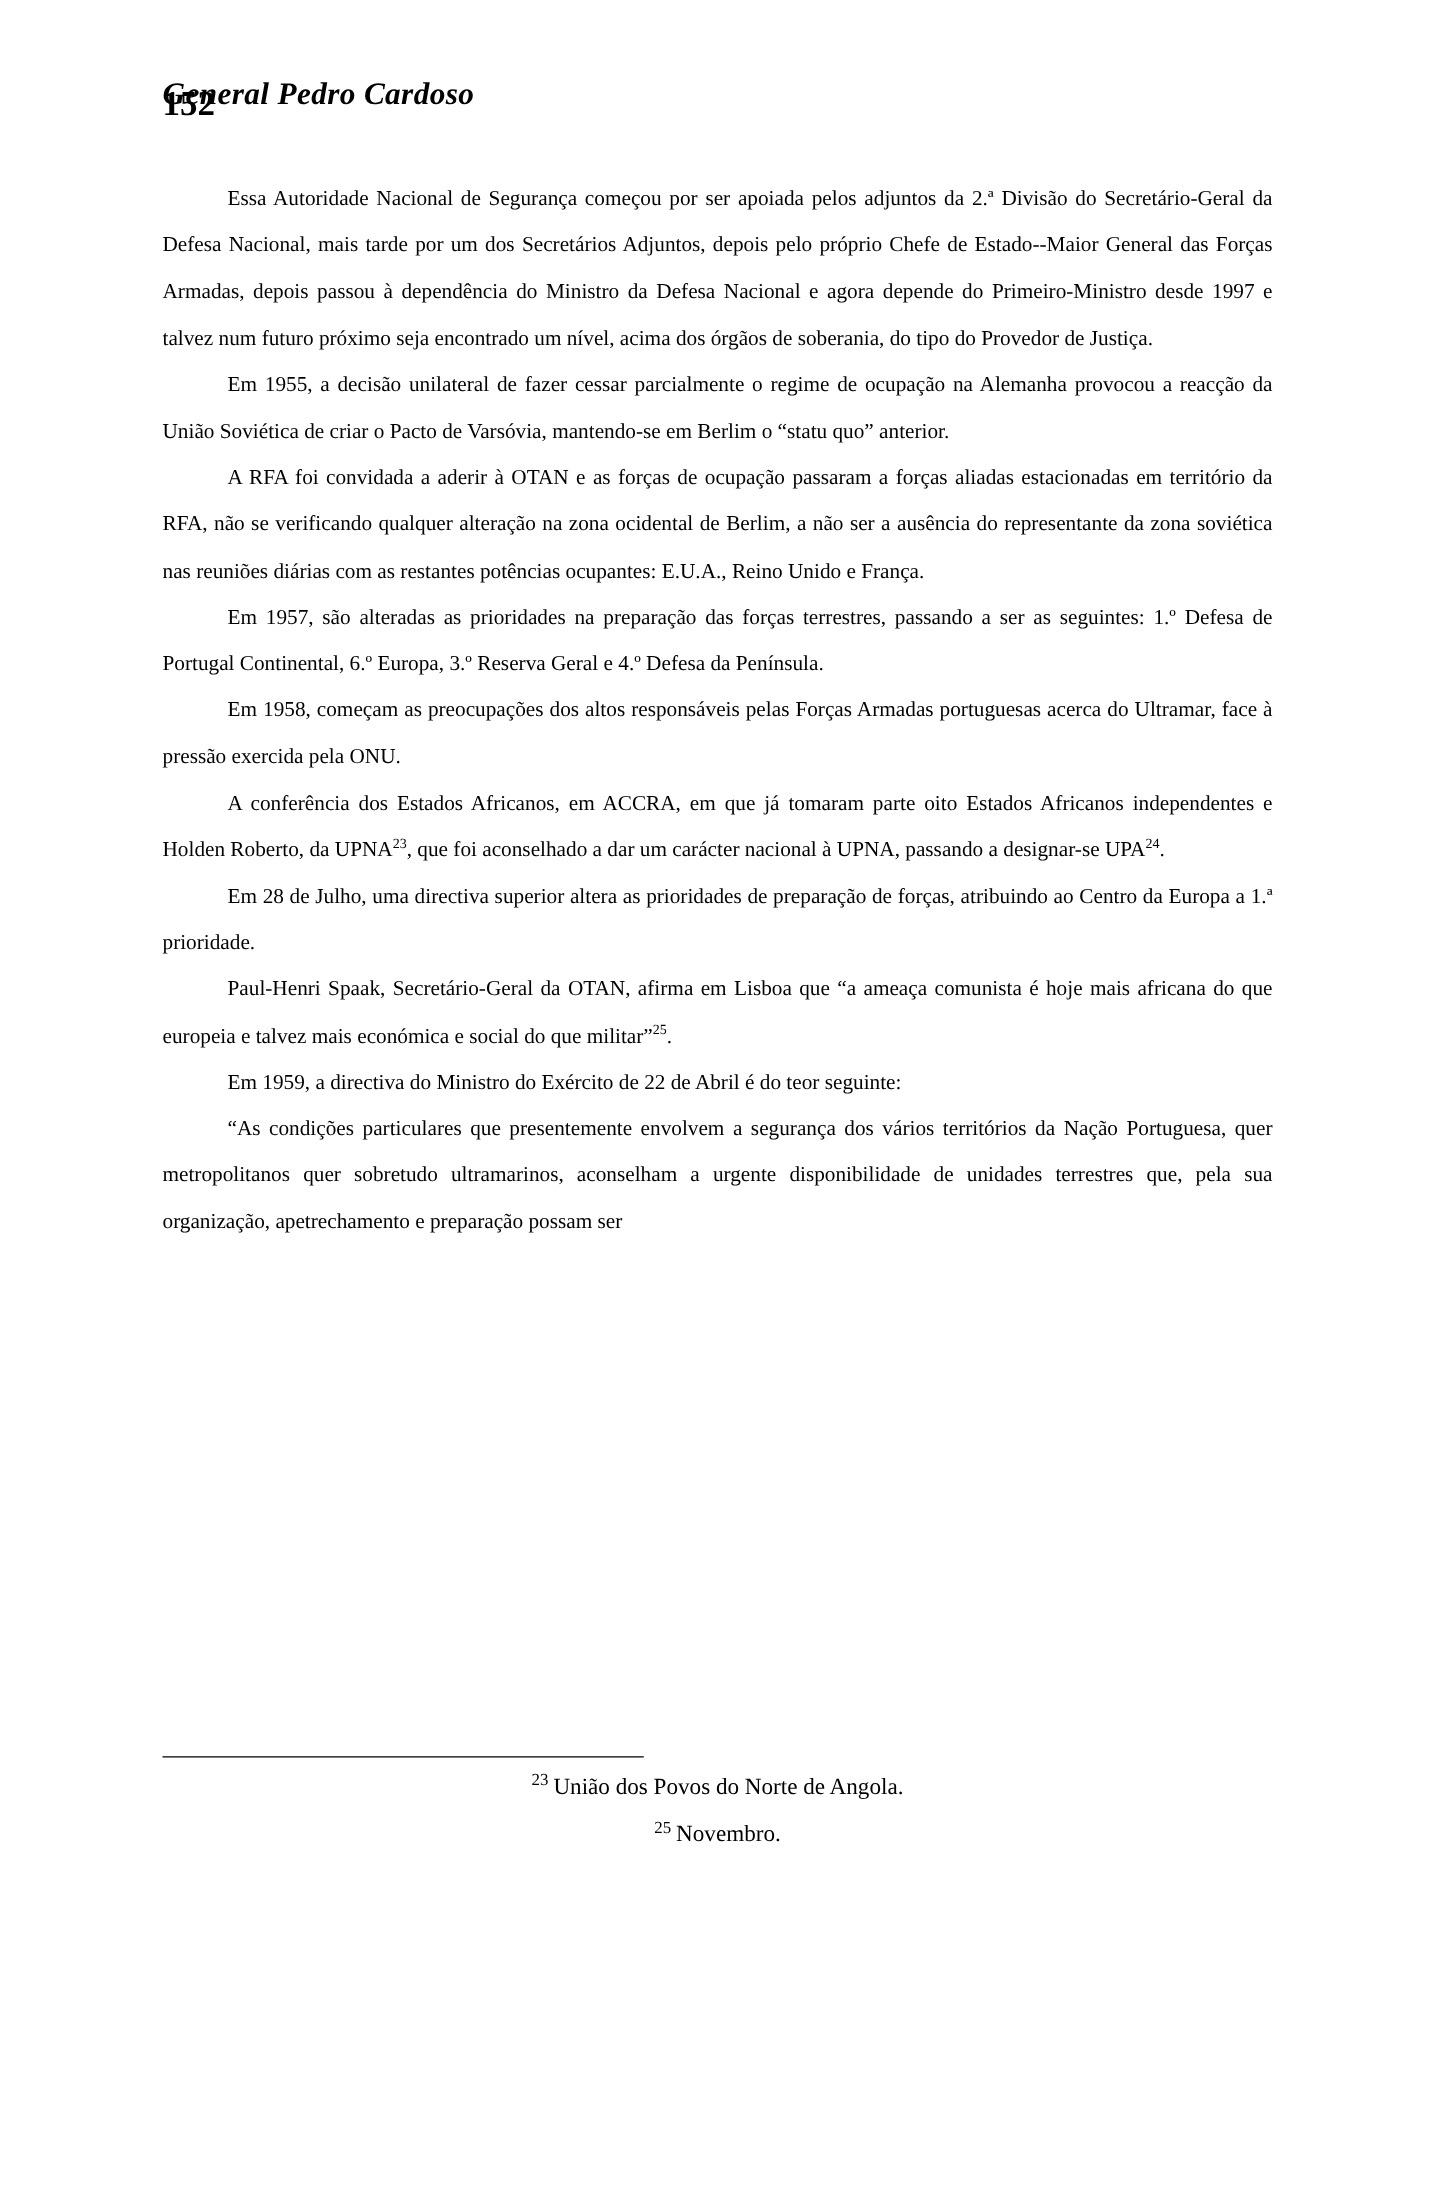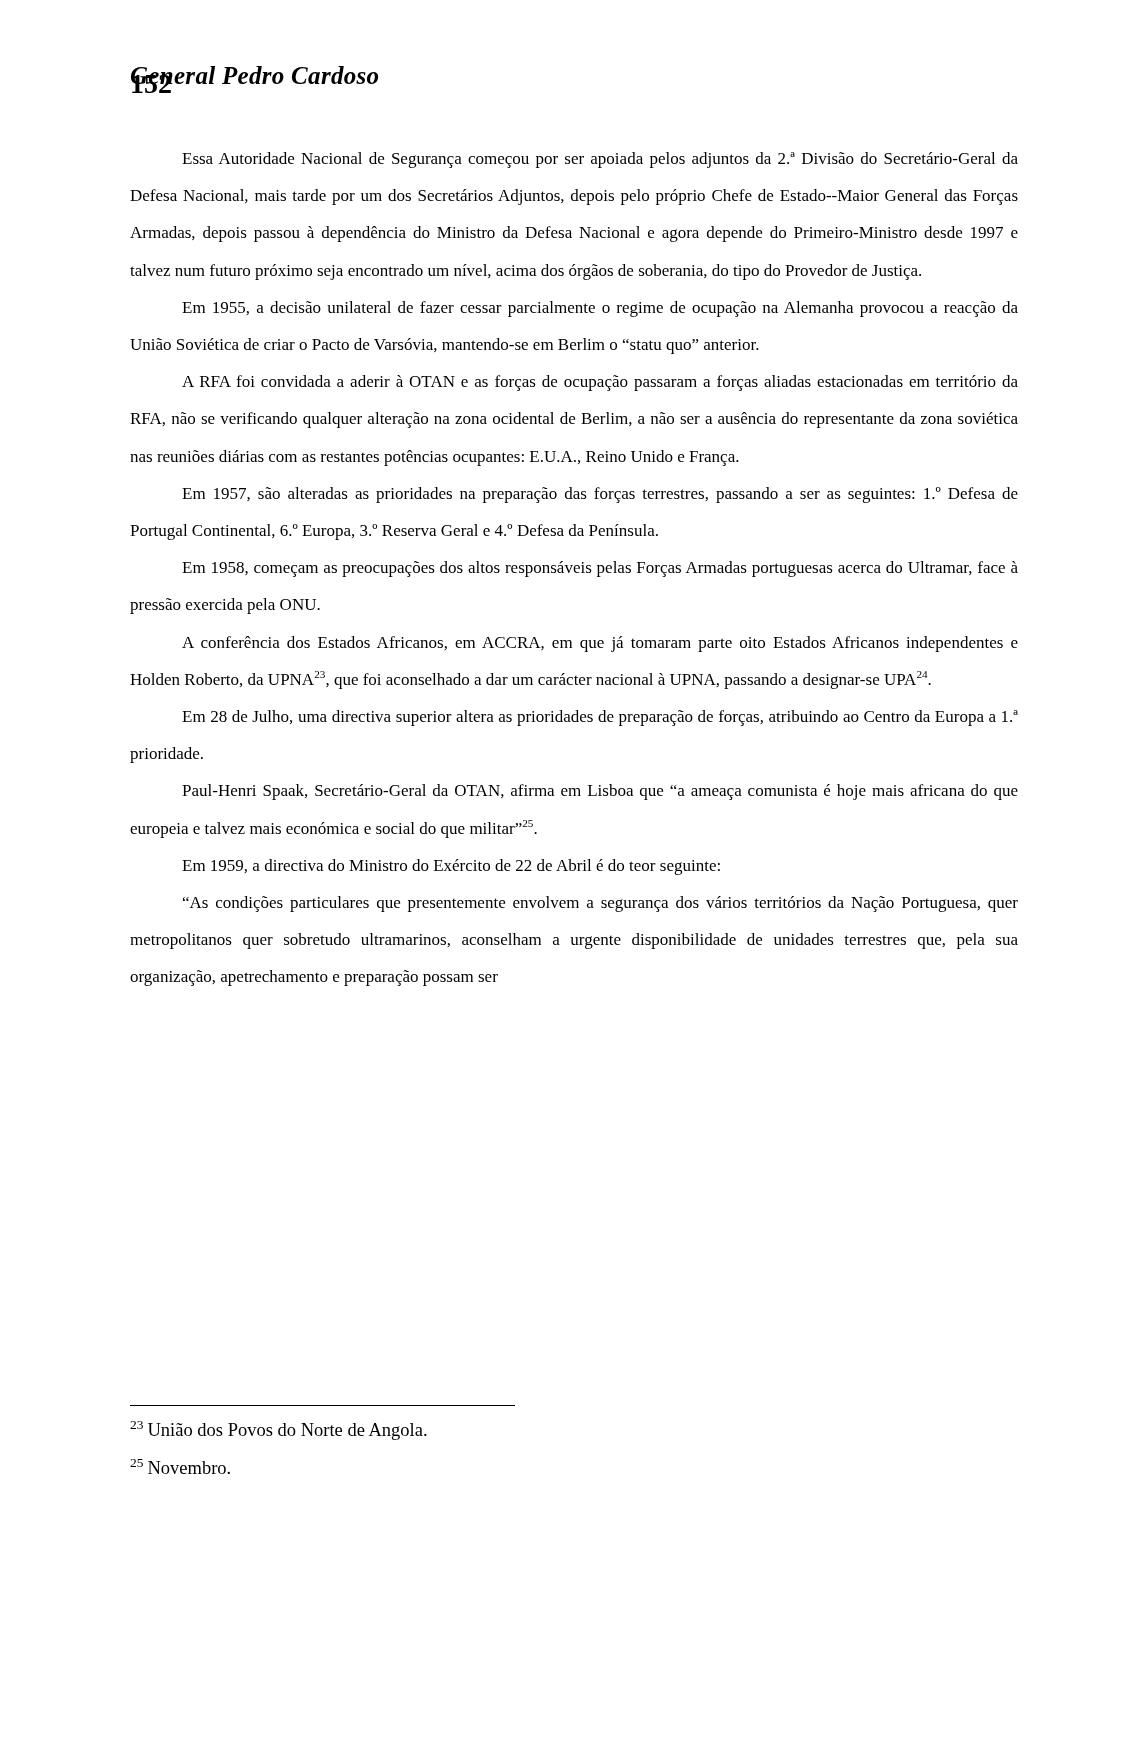--- a/index.html
+++ b/index.html
@@ -80,21 +80,21 @@
   .footnote-rule {
     width: 385px;
     height: 0;
     border-top: 1.4px solid #000;
     margin: 0 0 12px 0;
   }
   .footnote {
     margin: 0 0 14px 0;
     font-size: 18.5px;
     line-height: 24px;
-    text-align: left;
+    text-align: center;
   }
   .footnote .fn-num {
     font-size: 13.5px;
     vertical-align: super;
     line-height: 0;
     margin-right: 4px;
   }
 </style>
 </head>
 <body>

